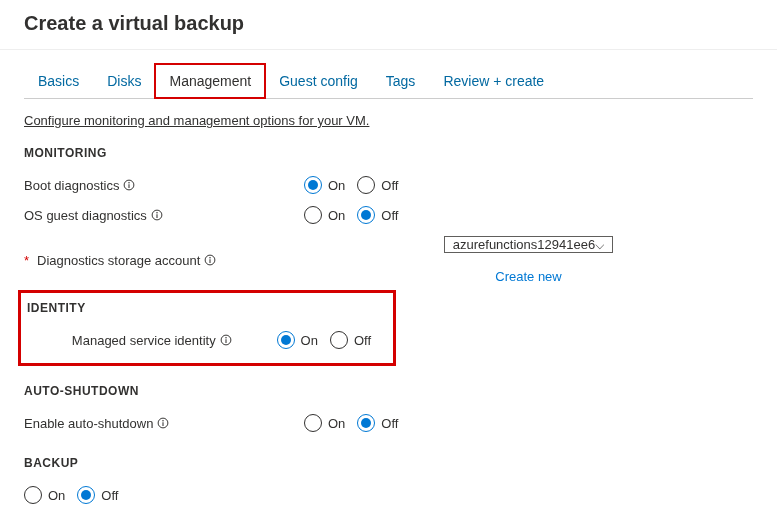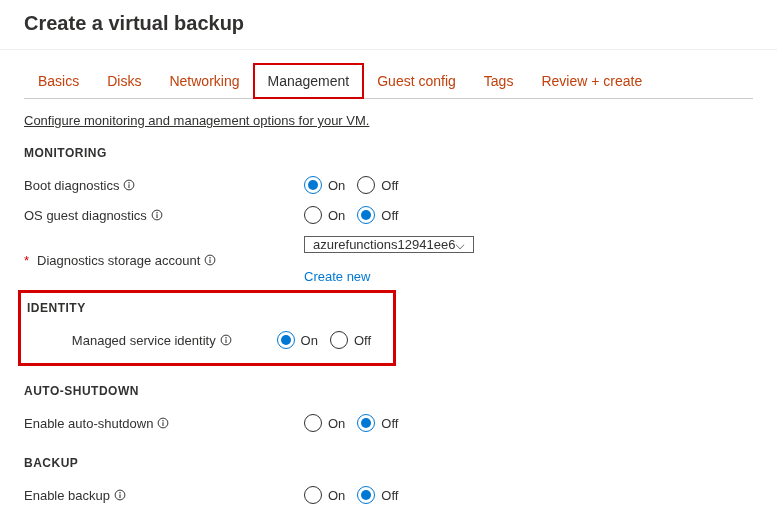--- a/index.html
+++ b/index.html
@@ -21,21 +21,21 @@
   .content { padding: 14px 24px 20px 24px; }
   .tabs {
     display: flex;
     gap: 0;
     border-bottom: 1px solid #ccc;
     margin-bottom: 14px;
     padding-left: 0;
   }
   .tab {
     padding: 8px 14px;
-    color: #c2410c;
+    color: #0369a1;
     cursor: pointer;
     font-size: 14px;
     line-height: 18px;
   }
   .tab.active {
     color: #323130;
     position: relative;
     outline: 2px solid #d40000;
     outline-offset: -1px;
   }
@@ -125,21 +125,20 @@
 </head>
 <body>
 
 <div class="page-title">Create a virtual backup</div>
 
 <div class="content">
 
   <div class="tabs">
     <div class="tab">Basics</div>
     <div class="tab">Disks</div>
-    <div class="tab">Networking</div>
     <div class="tab active">Management</div>
     <div class="tab">Guest config</div>
     <div class="tab">Tags</div>
     <div class="tab">Review + create</div>
   </div>
 
   <div class="desc">Configure monitoring and management options for your VM.</div>
 
   <div class="section-header">MONITORING</div>
 
@@ -202,21 +201,21 @@
       <span class="required">*</span>
       <span>Diagnostics storage account</span>
       <span class="info-icon">
           <svg viewBox="0 0 16 16">
             <circle cx="8" cy="8" r="6.5" fill="none" stroke="#323130" stroke-width="1.3"></circle>
             <circle cx="8" cy="5" r="1" fill="#323130"></circle>
             <rect x="7.3" y="7" width="1.4" height="5" fill="#323130"></rect>
           </svg>
         </span>
     </div>
-    <div class="value-col" style="flex-direction:column; align-items:flex-start;">
+    <div class="value-col" style="flex-direction:column; align-items:center;">
       <div class="dropdown">
         <span>azurefunctions12941ee6</span>
         <span class="chevron">⌵</span>
       </div>
       <span class="link">Create new</span>
     </div>
   </div>
 
   <div class="highlight-box">
     <div class="section-header">IDENTITY</div>
@@ -271,30 +270,20 @@
           <span class="radio-circle">
             <span class="radio-dot"></span>
           </span>
           <span>Off</span>
         </span>
     </div>
   </div>
 
   <div class="section-header">BACKUP</div>
   <div class="row">
-    <div class="label-col">
-      <span>Enable backup</span>
-      <span class="info-icon">
-          <svg viewBox="0 0 16 16">
-            <circle cx="8" cy="8" r="6.5" fill="none" stroke="#323130" stroke-width="1.3"></circle>
-            <circle cx="8" cy="5" r="1" fill="#323130"></circle>
-            <rect x="7.3" y="7" width="1.4" height="5" fill="#323130"></rect>
-          </svg>
-        </span>
-    </div>
     <div class="value-col">
       <span class="radio">
           <span class="radio-circle">
             <span class="radio-dot"></span>
           </span>
           <span>On</span>
         </span>
       <span class="radio selected">
           <span class="radio-circle">
             <span class="radio-dot"></span>

